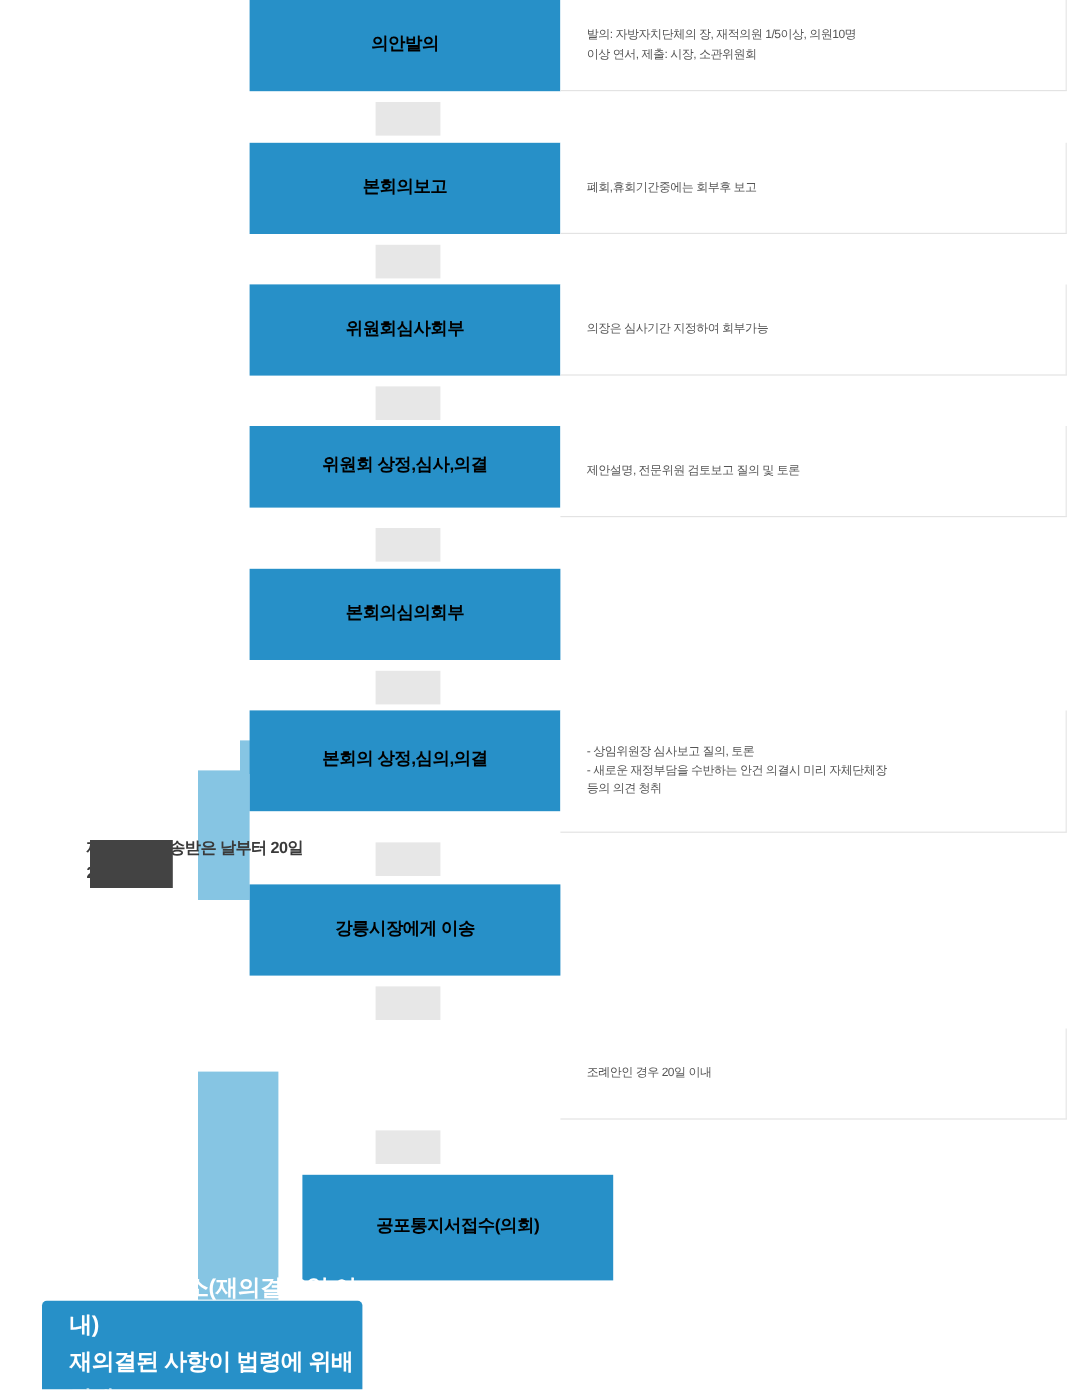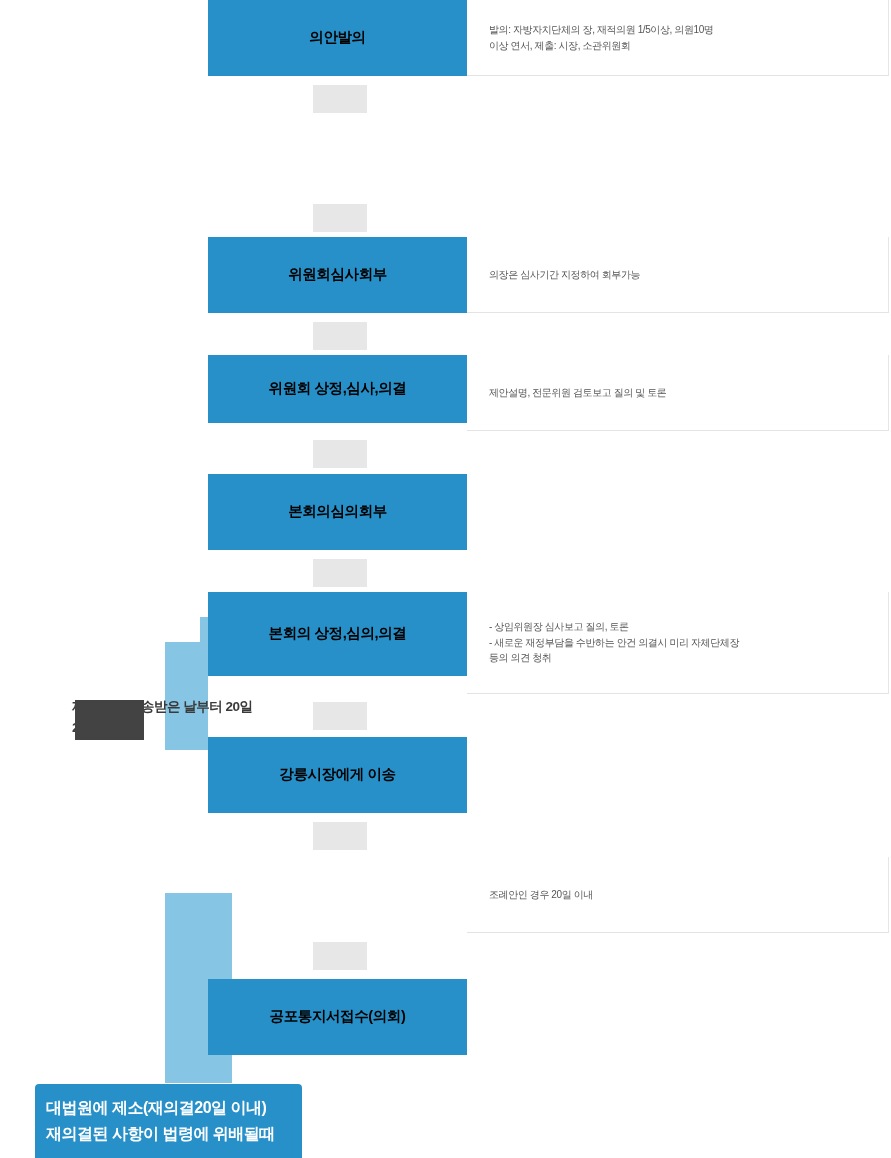--- a/index.html
+++ b/index.html
@@ -51,25 +51,25 @@
   .desc-line{white-space:nowrap;}
 
   
   #bottom-banner{
     position:absolute;
     left:35px;top:1084px;
     width:267px;height:74px;
     background:#2790c8;
     border-radius:4px 4px 0 0;
     color:#ffffff;
-    font-size:16px;
+    font-size:19px;
     font-weight:bold;
     letter-spacing:-0.5px;
     display:flex;flex-direction:column;justify-content:center;
-    padding-left:11px;
+    padding-left:23px;
     box-sizing:border-box;
     line-height:1.62;
   }
 
   
   #side-note{
     position:absolute;
     left:72px;top:697px;
     width:86px;
     color:#3a3a3a;
@@ -105,20 +105,26 @@
   <div class="gap-sq" style="left:313px;top:942px;width:54px;height:28px;"></div>
 
   <div class="row" style="top:0px;height:76px;">
     <div class="label" style="height:76px;">의안발의</div>
     <div class="desc" style="height:76px;">
       <span class="desc-line">발의: 자방자치단체의 장, 재적의원 1/5이상, 의원10명</span>
       <span class="desc-line">이상 연서, 제출: 시장, 소관위원회</span>
     </div>
   </div>
 
+  <div class="row" style="top:119px;height:76px;">
+    <div class="label" style="height:76px;">본회의보고</div>
+    <div class="desc" style="height:76px;">
+      <span class="desc-line">폐회,휴회기간중에는 회부후 보고</span>
+    </div>
+  </div>
 
   <div class="row" style="top:237px;height:76px;">
     <div class="label" style="height:76px;">위원회심사회부</div>
     <div class="desc" style="height:76px;">
       <span class="desc-line">의장은 심사기간 지정하여 회부가능</span>
     </div>
   </div>
 
   <div class="row" style="top:355px;height:76px;">
     <div class="label" style="height:68px;">위원회 상정,심사,의결</div>
@@ -145,21 +151,21 @@
     <div class="label" style="height:76px;">강릉시장에게 이송</div>
   </div>
 
   <div class="row" style="top:857px;height:76px;">
     <div class="desc" style="height:76px;">
       <span class="desc-line">조례안인 경우 20일 이내</span>
     </div>
   </div>
 
   <div class="row nodesc" style="top:979px;height:76px;">
-    <div class="label" style="height:76px;">공포통지서접수(의회)</div>
+    <div class="label" style="height:88px;margin-left:44px;">공포통지서접수(의회)</div>
     <div class="desc" style="height:76px;"></div>
   </div>
 
   <div id="side-note">
     <div>재의요구(이송받은 날부터 20일</div>
     <div>2이내)</div>
   </div>
   <div id="side-note-mask"></div>
 
   <div id="bottom-banner">

